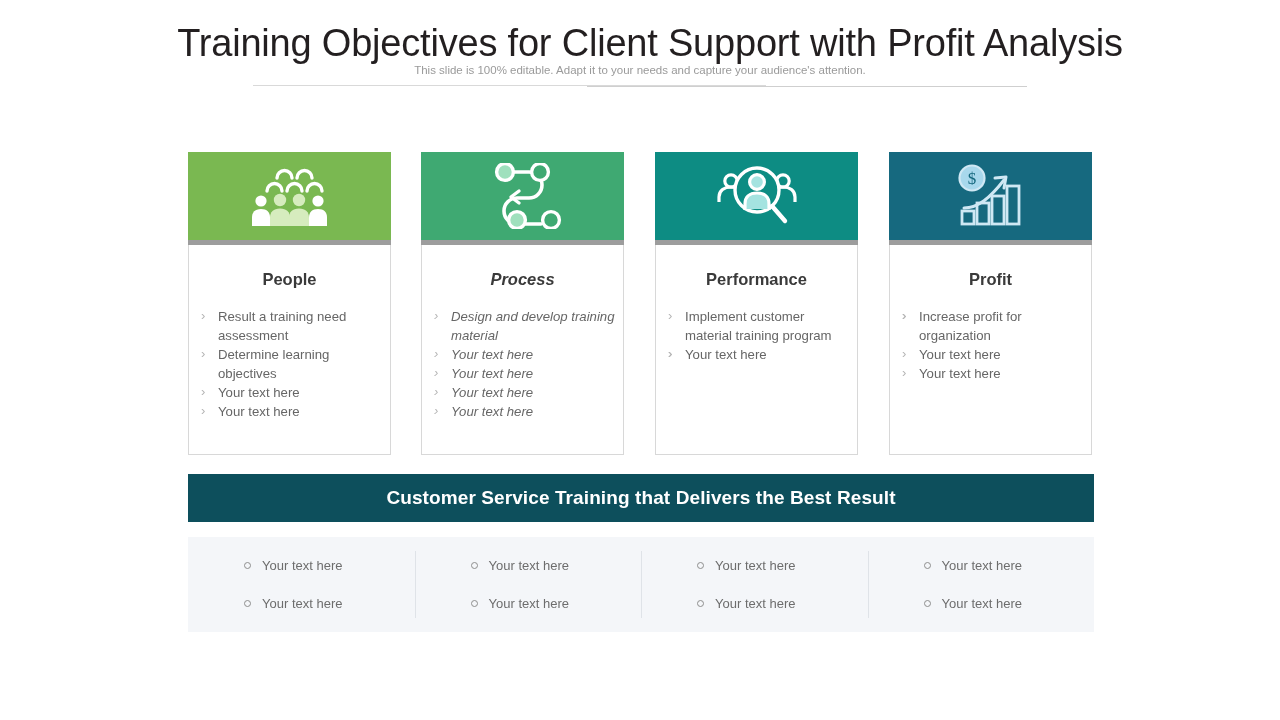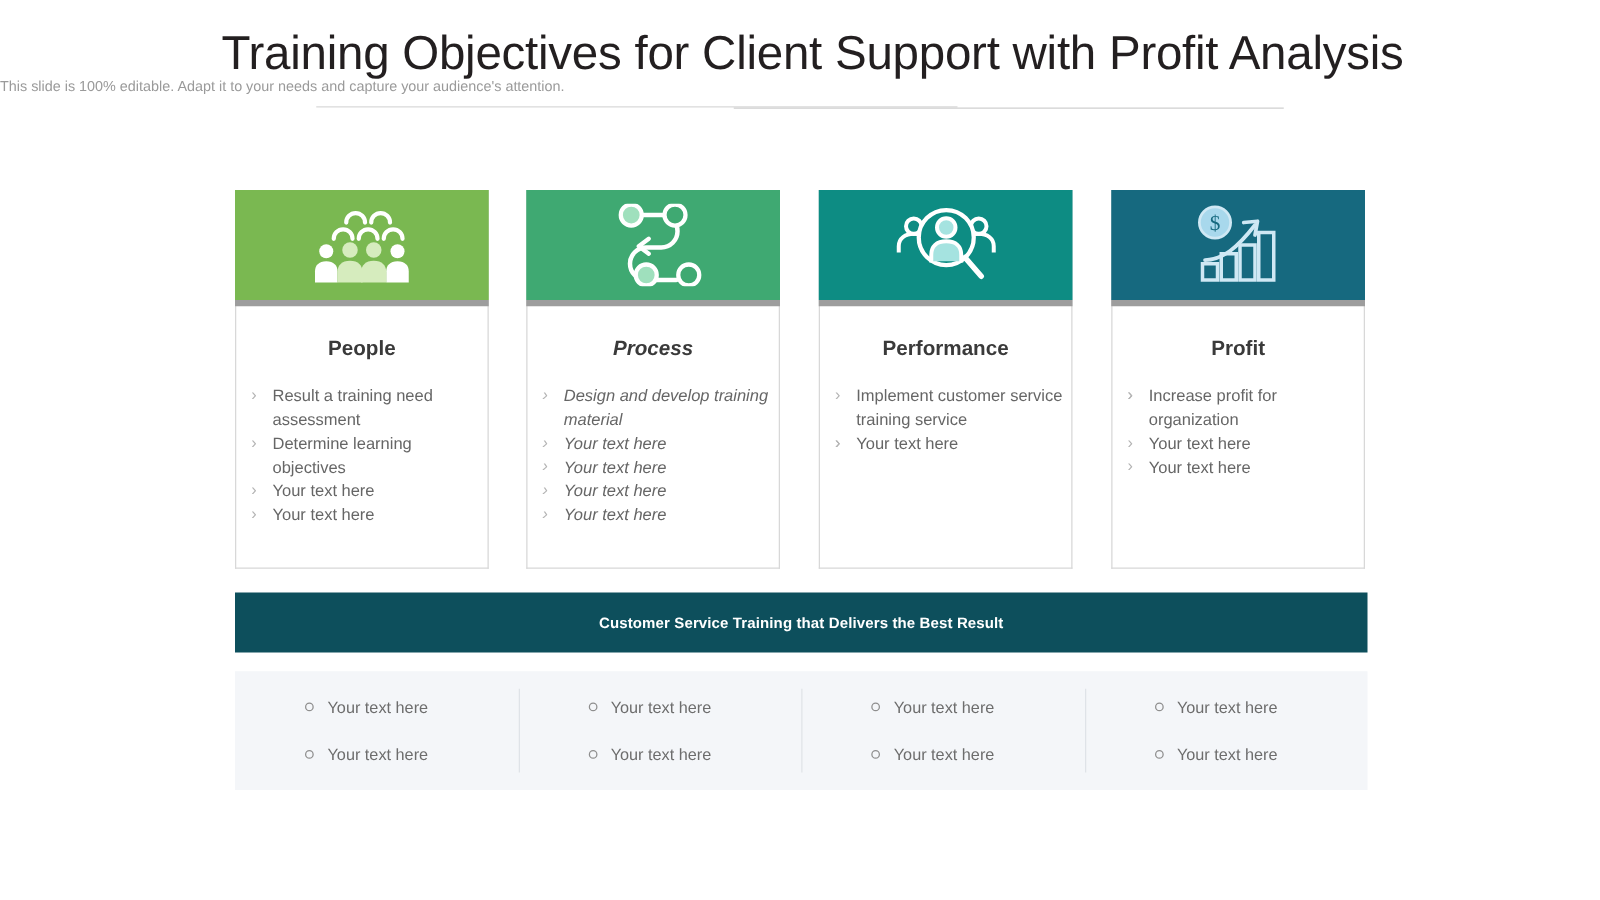--- a/index.html
+++ b/index.html
@@ -13,21 +13,21 @@
 
   
   .title {
     position: absolute; left: 0; top: 22px; width: 1280px;
     text-align: center;
     font-size: 38px; font-weight: 400; color: #231f20;
     letter-spacing: -0.2px; white-space: nowrap; padding-left: 20px;
   }
   .subtitle {
     position: absolute; left: 0; top: 64px; width: 1280px;
-    text-align: left;
+    text-align: center;
     font-size: 11.5px; color: #9a9a9a; font-weight: 400;
   }
   .rule-left {
     position: absolute; left: 253px; top: 85px; width: 513px; height: 1px;
     background: #d9d9d9;
   }
   .rule-right {
     position: absolute; left: 587px; top: 86px; width: 440px; height: 1px;
     background: #cfcfcf;
   }
@@ -77,21 +77,21 @@
   .card-2 { left: 655px; }
   .card-3 { left: 889px; }
 
   
   .banner {
     position: absolute; left: 188px; top: 474px;
     width: 906px; height: 48px;
     display: flex; align-items: center; justify-content: center;
   }
   .banner-text {
-    font-size: 12px; font-weight: bold; color: #ffffff;
+    font-size: 19px; font-weight: bold; color: #ffffff;
     letter-spacing: 0.1px;
   }
 
   
   .footer {
     position: absolute; left: 188px; top: 537px;
     width: 906px; height: 95px;
     background: #f4f6f9;
     display: flex;
   }
@@ -215,21 +215,21 @@
           <line x1="59" y1="43" x2="72" y2="58" stroke="#ffffff" stroke-width="4.4" stroke-linecap="round"></line>
         </svg>
       </span>
     </div>
     <div class="card-title-row">
       <span class="ln"></span>
       <span class="card-title">Performance</span>
       <span class="ln"></span>
     </div>
     <ul class="bullets">
-      <li><span class="chev">›</span><span>Implement customer service training service</span></li>
+      <li><span class="chev">›</span><span>Implement customer material training program</span></li>
       <li><span class="chev">›</span></li>
       <li><span class="chev">›</span><span>Your text here</span></li>
     </ul>
   </div>
 
   <div class="card card-3">
     <div class="card-head" style="background:#16697f">
       <span>
         <svg width="78" height="64" viewBox="0 0 78 64">
           <circle cx="20" cy="14" r="12.5" fill="#a8d8ec" stroke="#cfe8f4" stroke-width="2.2"></circle>

